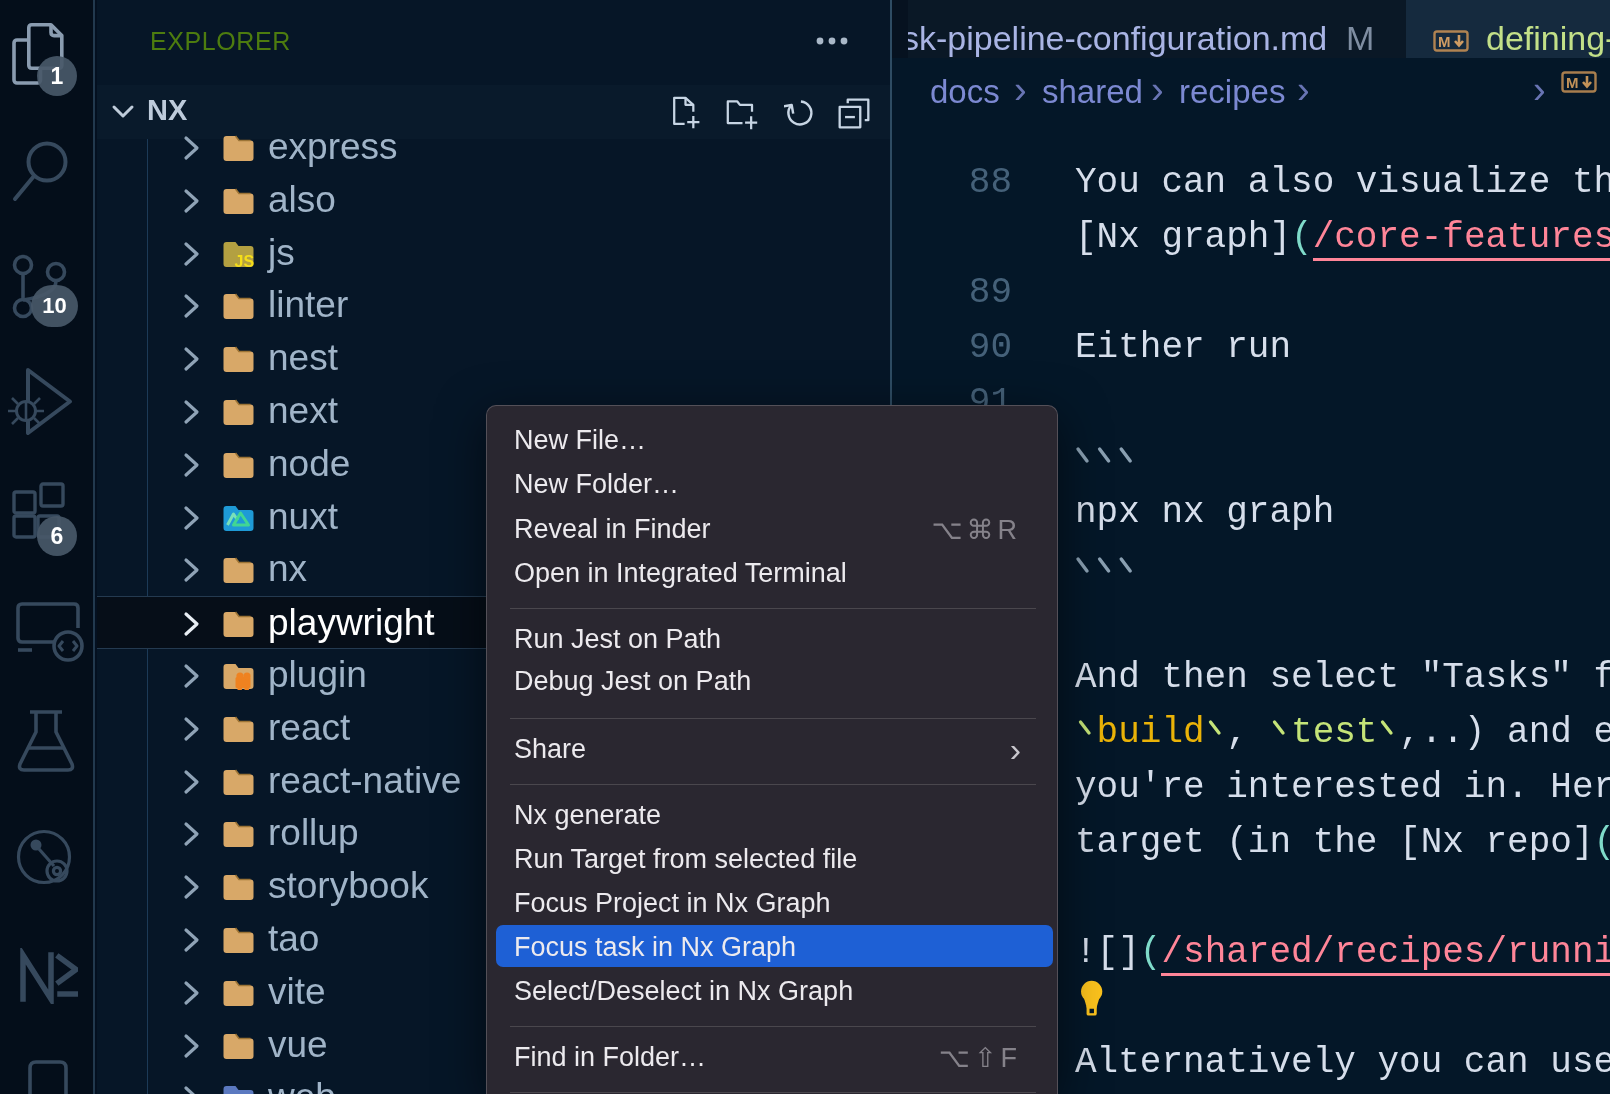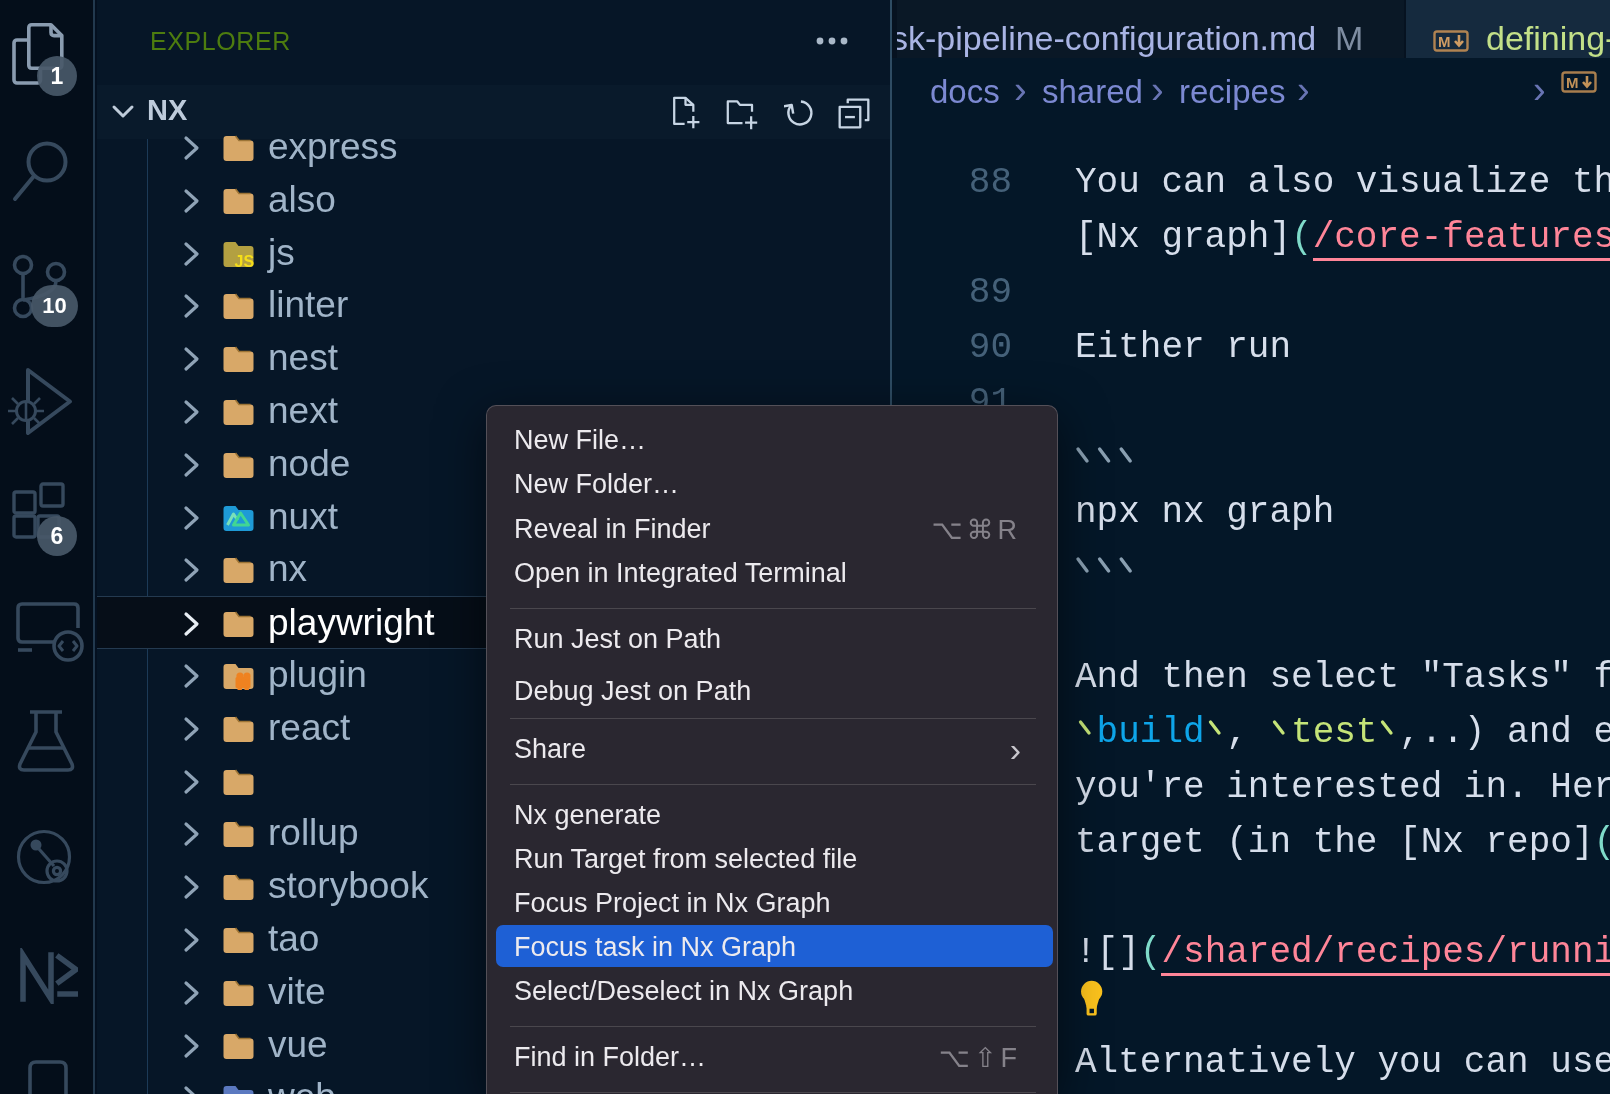--- a/index.html
+++ b/index.html
@@ -22,21 +22,21 @@
   .row { position:absolute; left:0; width:795px; height:53px; }
   .row .chev { position:absolute; left:86px; top:13px; }
   .row .ficon { position:absolute; left:124px; top:12px; }
   .row .lbl { position:absolute; left:171px; top:5px; font-size:37px; color:#a0b4c8; }
   .row.sel { background:#060e18; border-top:1px solid #243a50; border-bottom:1px solid #243a50; }
   .row.sel .lbl { color:#ffffff; }
 
   
   #editor { left:890px; top:0; width:720px; height:1094px; background:#041728; border-left:2px solid #2e4c63; }
   #tabbar { position:absolute; left:0; top:0; width:718px; height:74px; background:#061220; }
-  #tab1 { position:absolute; left:5px; top:0; width:507px; height:74px; background:#0a1826; overflow:hidden; }
+  #tab1 { position:absolute; left:16px; top:0; width:507px; height:74px; background:#0a1826; overflow:hidden; }
   #tab1 .t { position:absolute; left:-6px; top:19px; font-size:34px; color:#a9b4e4; white-space:nowrap; }
   #tab1 .m { color:#7e8da1; }
   #tab2 { position:absolute; left:514px; top:0; width:204px; height:74px; background:#152a3e; overflow:hidden; }
   #tab2 .t { position:absolute; left:80px; top:19px; font-size:34px; color:#c3e088; white-space:nowrap; }
   #crumbs { position:absolute; left:0; top:58px; width:718px; height:61px; background:#041728;
             font-size:33px; color:#7c89d2; }
   #crumbs span { position:absolute; top:15px; white-space:nowrap; }
   .csep { color:#6874b3; font-size:38px; margin-top:-4px; }
 
   #code { position:absolute; left:0; top:135px; width:718px; height:959px; background:#041728;
@@ -319,20 +319,21 @@
     <span class="lbl">react</span>
       </div>
       <div class="row " style="top:754.6px;">
     <span class="chev"><svg width="17" height="28" viewBox="0 0 17 28">
             <path d="M3 4 L14 14 L3 24" fill="none" stroke="#8fa3b6" stroke-width="3.2" stroke-linecap="round" stroke-linejoin="round"></path>
           </svg></span>
     <span class="ficon"><svg width="35" height="29" viewBox="0 0 34 29">
     <path d="M2 6 Q2 3 5 3 L14 3 L17.5 7.5 L29 7.5 Q32 7.5 32 10.5 L32 25 Q32 28 29 28 L5 28 Q2 28 2 25 Z" fill="#d8a868"></path>
     <path d="M14 3 L17.5 7.5 L29 7.5" fill="none" stroke="#9c7436" stroke-width="1.6"></path>
           </svg></span>
+    <span class="lbl">react-native</span>
       </div>
       <div class="row " style="top:807.4px;">
     <span class="chev"><svg width="17" height="28" viewBox="0 0 17 28">
             <path d="M3 4 L14 14 L3 24" fill="none" stroke="#8fa3b6" stroke-width="3.2" stroke-linecap="round" stroke-linejoin="round"></path>
           </svg></span>
     <span class="ficon"><svg width="35" height="29" viewBox="0 0 34 29">
     <path d="M2 6 Q2 3 5 3 L14 3 L17.5 7.5 L29 7.5 Q32 7.5 32 10.5 L32 25 Q32 28 29 28 L5 28 Q2 28 2 25 Z" fill="#d8a868"></path>
     <path d="M14 3 L17.5 7.5 L29 7.5" fill="none" stroke="#9c7436" stroke-width="1.6"></path>
           </svg></span>
     <span class="lbl">rollup</span>
@@ -436,21 +437,21 @@
       <div class="cl" style="top:412px;"><svg width="70" height="40" viewBox="0 0 70 40" style="position:relative;top:4px;">
           <g stroke="#8aa0b2" stroke-width="3.4" stroke-linecap="round">
             <path d="M3 8 L12 20"></path>
             <path d="M24.6 8 L33.6 20"></path>
             <path d="M46.2 8 L55.2 20"></path>
           </g>
         </svg></div>
       <div class="cl" style="top:522px;">And then select "Tasks" from the dropdown</div>
       <div class="cl" style="top:577px;"><svg width="21.6" height="30" viewBox="0 0 21.6 30" style="vertical-align:-3px">
           <path d="M5.5 7 L14 18" stroke="#c5e478" stroke-width="3.3" stroke-linecap="round" fill="none"></path>
-        </svg><i style="color: #0ea5e9; font-style: normal; margin-top: 48px;">build</i><svg width="21.6" height="30" viewBox="0 0 21.6 30" style="vertical-align:-3px">
+        </svg><i style="color: #eab308; font-style: normal; margin-top: 48px;">build</i><svg width="21.6" height="30" viewBox="0 0 21.6 30" style="vertical-align:-3px">
           <path d="M5.5 7 L14 18" stroke="#c5e478" stroke-width="3.3" stroke-linecap="round" fill="none"></path>
         </svg>, <svg width="21.6" height="30" viewBox="0 0 21.6 30" style="vertical-align:-3px">
           <path d="M5.5 7 L14 18" stroke="#c5e478" stroke-width="3.3" stroke-linecap="round" fill="none"></path>
         </svg><i style="color: rgb(197, 228, 120); font-style: normal; margin-top: 48px;">test</i><svg width="21.6" height="30" viewBox="0 0 21.6 30" style="vertical-align:-3px">
           <path d="M5.5 7 L14 18" stroke="#c5e478" stroke-width="3.3" stroke-linecap="round" fill="none"></path>
         </svg>,..) and everything</div>
       <div class="cl" style="top:632px;">you're interested in. Here is an example</div>
       <div class="cl" style="top:687px;">target (in the [Nx repo]<i style="color: rgb(127, 219, 202); font-style: normal;">(</i></div>
       <div class="cl" style="top:797px;">![]<i style="color: rgb(127, 219, 202); font-style: normal;">(</i><i style="color: rgb(255, 133, 152); border-bottom: 3px solid rgb(255, 133, 152); font-style: normal;">/shared/recipes/running-tasks/task-graph</i></div>
       <div class="cl" style="top:907px;">Alternatively you can use the project</div>
@@ -466,21 +467,21 @@
 <div id="menu" class="abs">
   <div id="mhl"></div>
   <div id="mitems">
       <div class="mi" style="top:19px;">New File…</div>
       <div class="mi" style="top:63px;">New Folder…</div>
       <div class="mi" style="top:108px;">Reveal in Finder</div>
       <div class="msc" style="top:108px;">⌥⌘R</div>
       <div class="mi" style="top:152px;">Open in Integrated Terminal</div>
       <div class="msep" style="top:202px;"></div>
       <div class="mi" style="top:218px;">Run Jest on Path</div>
-      <div class="mi" style="top:270px;">Debug Jest on Path</div>
+      <div class="mi" style="top:260px;">Debug Jest on Path</div>
       <div class="msep" style="top:312px;"></div>
       <div class="mi" style="top:328px;">Share</div>
       <div class="marrow" style="top:328px;">›</div>
       <div class="msep" style="top:378px;"></div>
       <div class="mi" style="top:394px;">Nx generate</div>
       <div class="mi" style="top:438px;">Run Target from selected file</div>
       <div class="mi" style="top:482px;">Focus Project in Nx Graph</div>
       <div class="mi" style="top:526px;">Focus task in Nx Graph</div>
       <div class="mi" style="top:570px;">Select/Deselect in Nx Graph</div>
       <div class="msep" style="top:620px;"></div>

